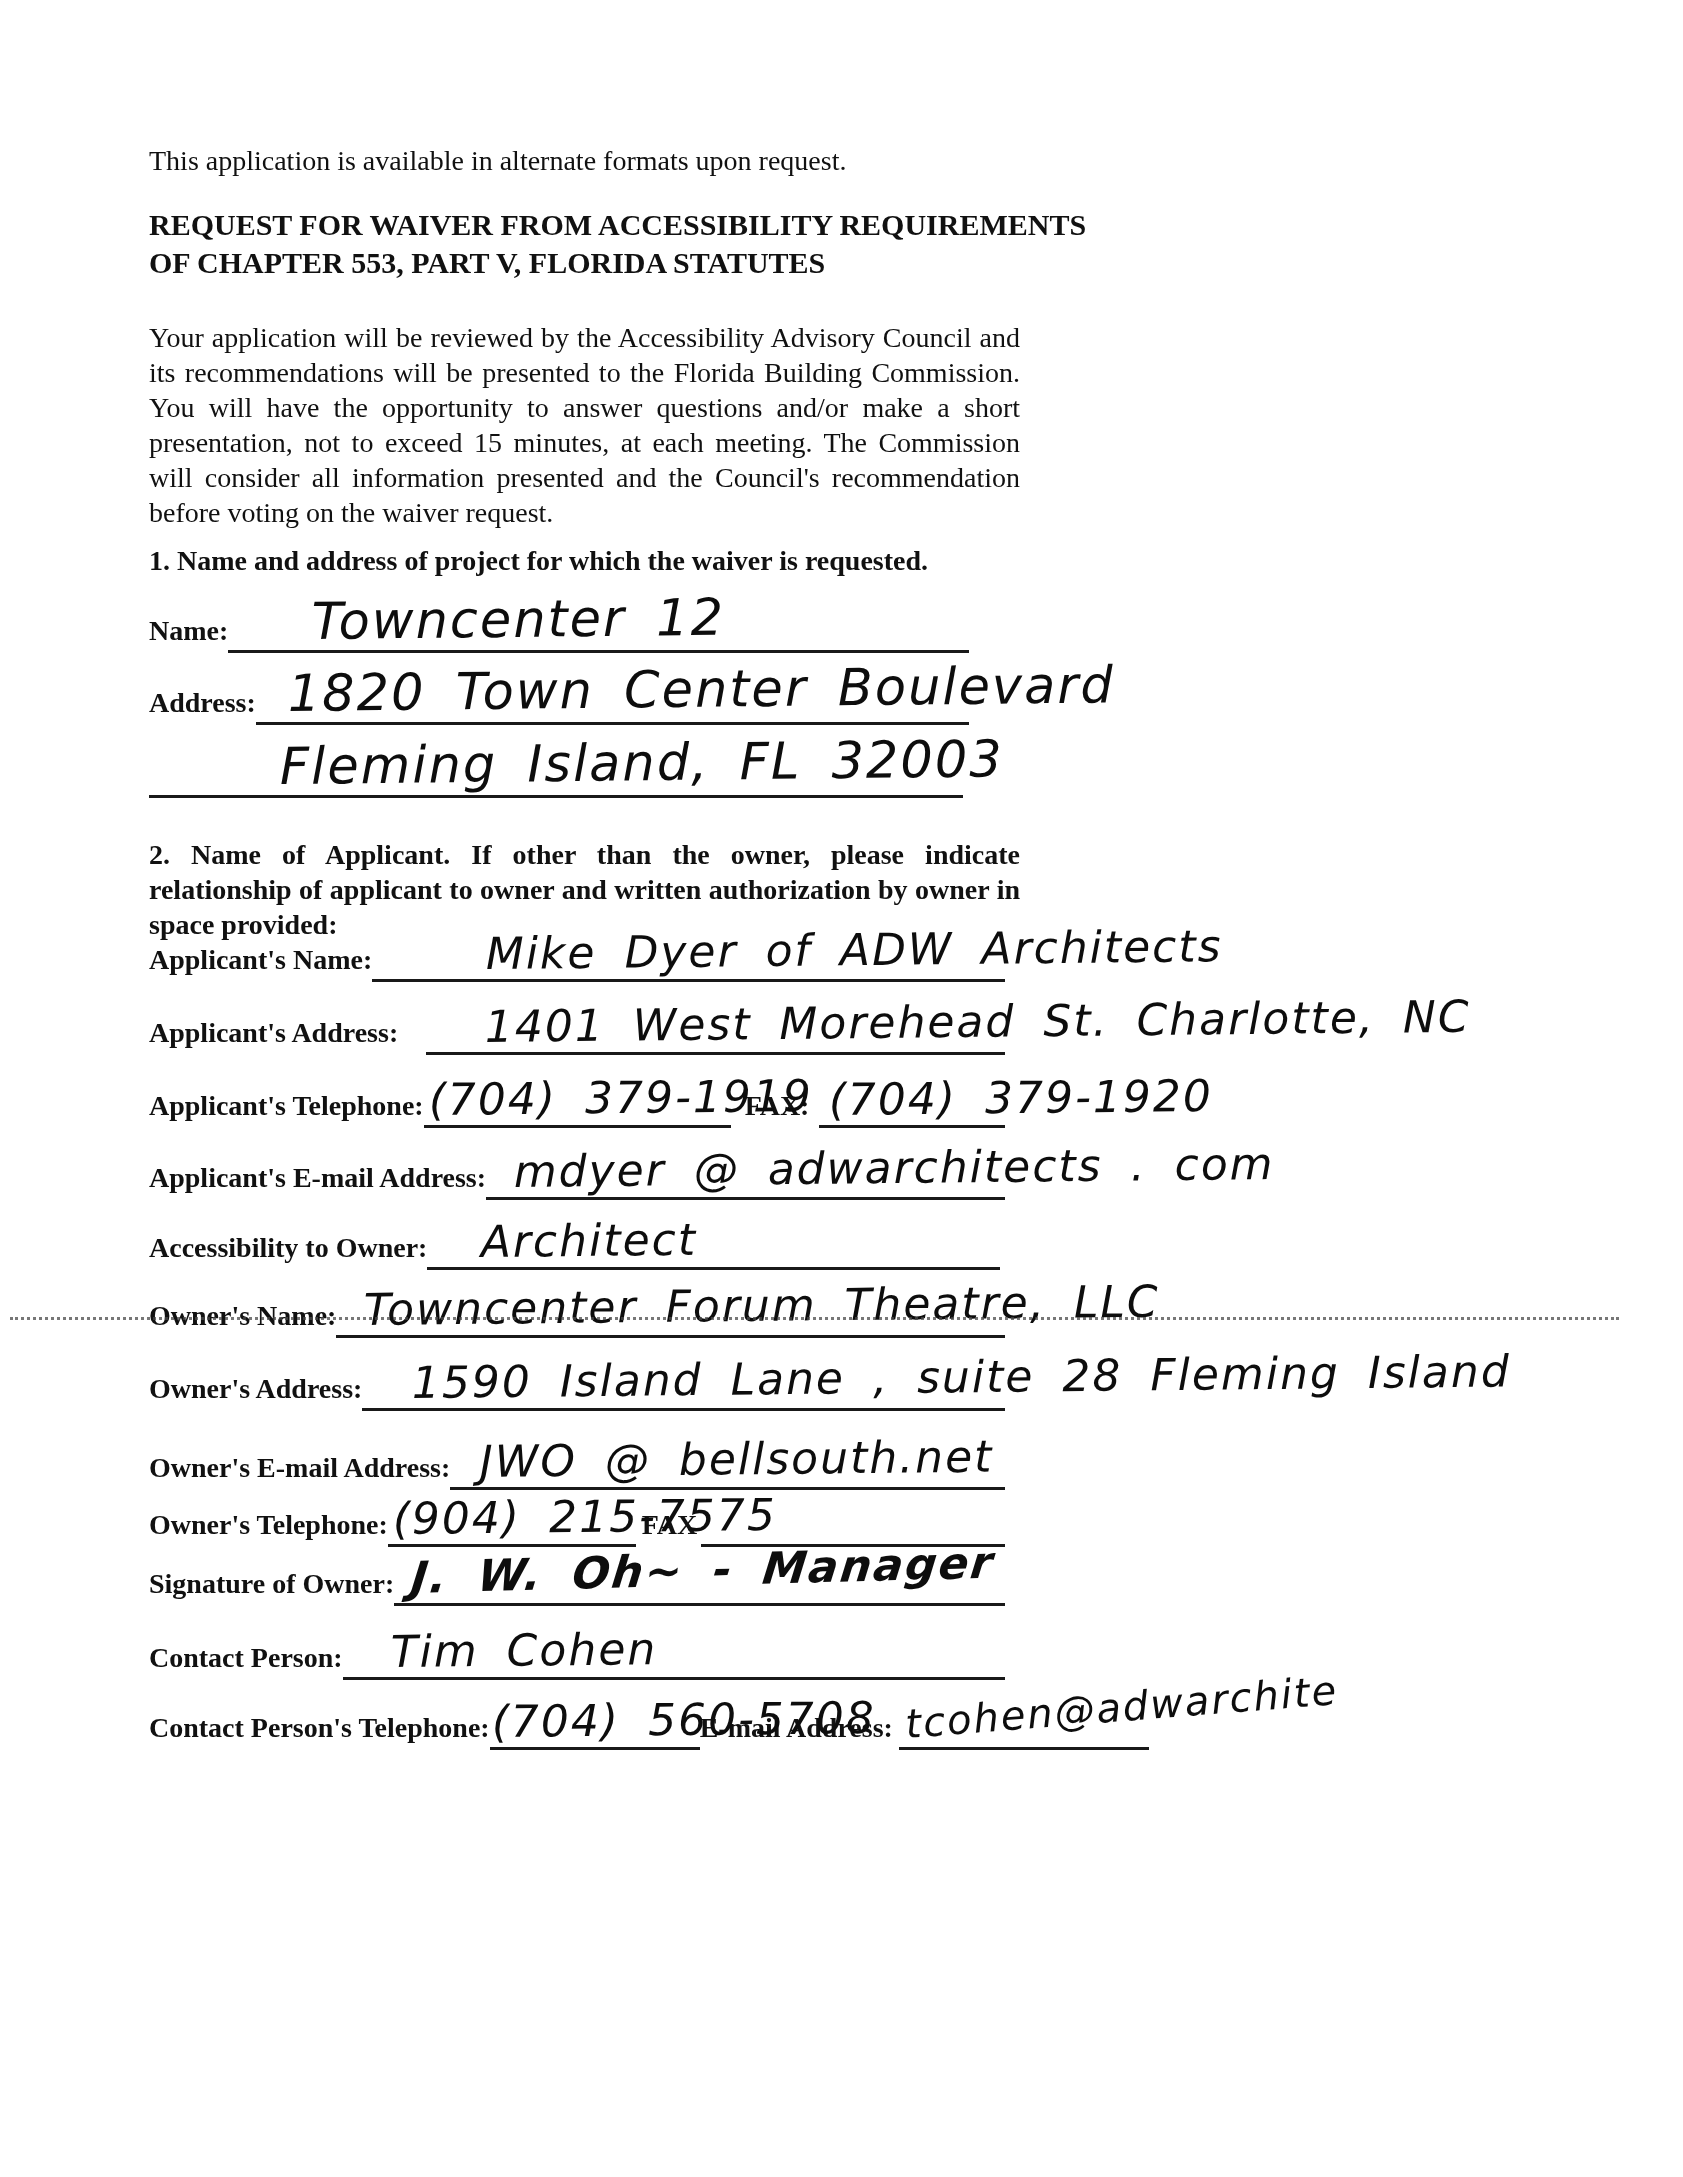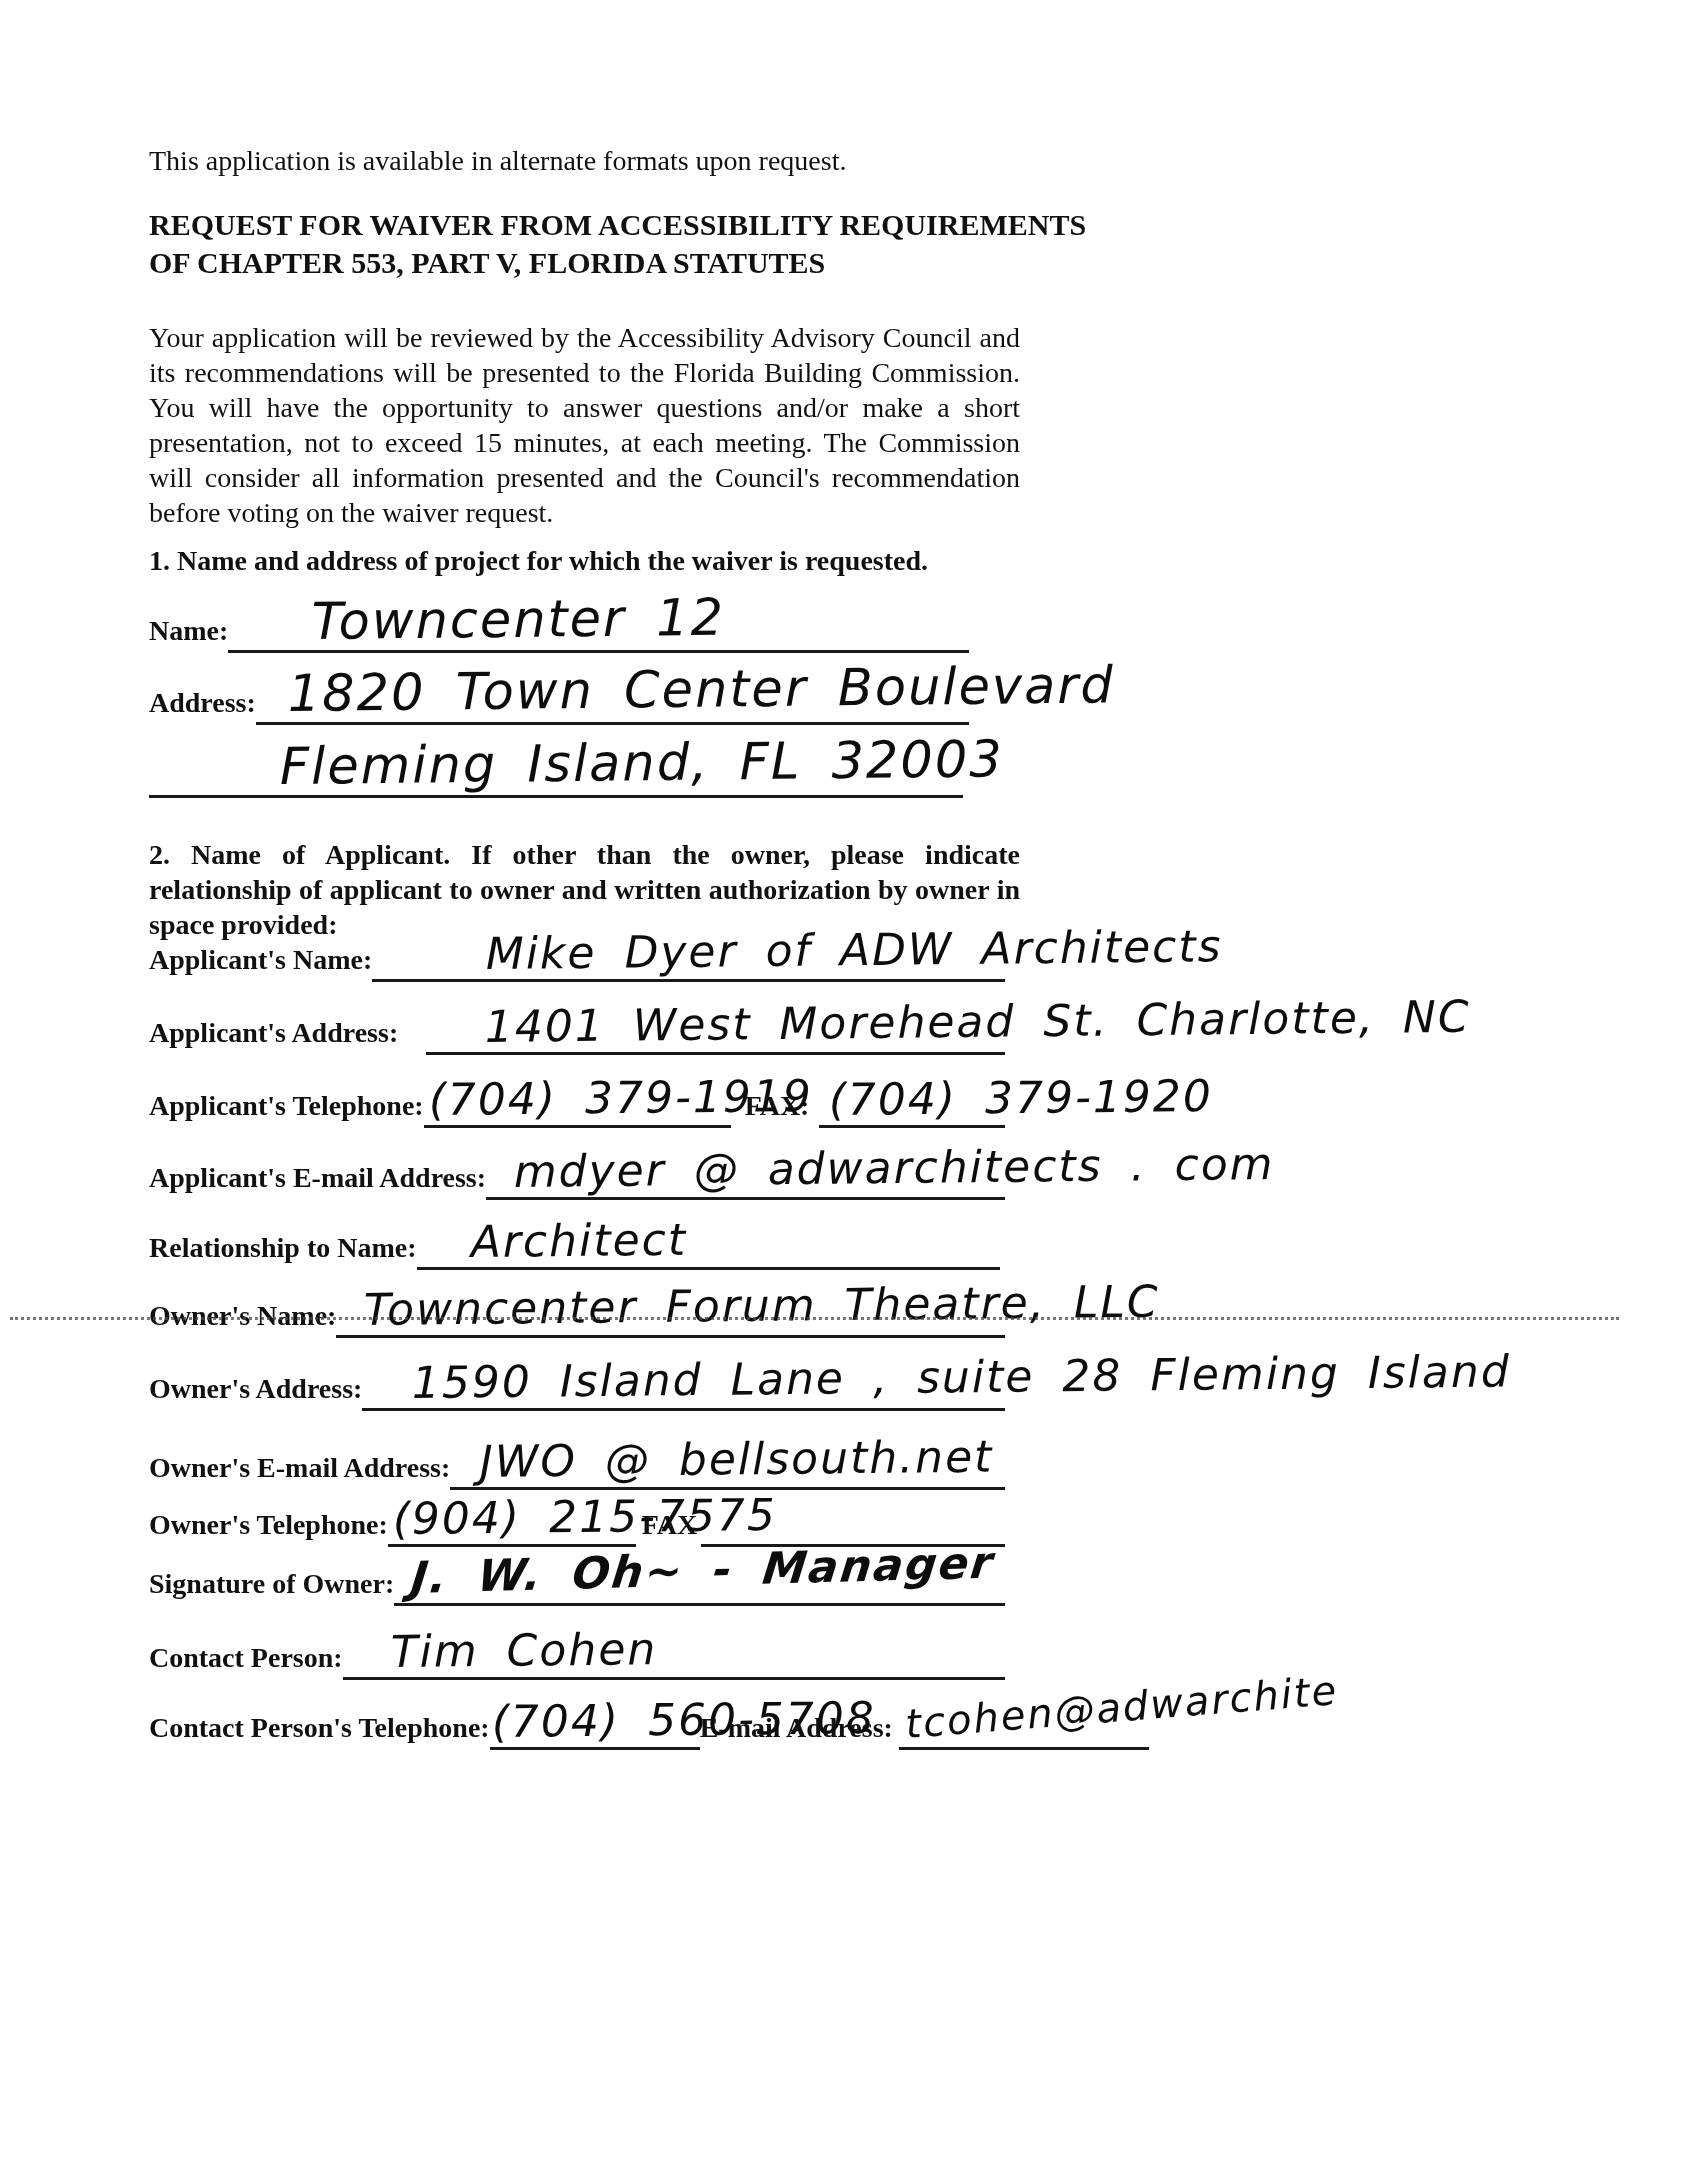--- a/index.html
+++ b/index.html
@@ -123,21 +123,21 @@
   </div>
 
   <div class="row" style="top:1131px; width:856px;">
     <span class="lbl">Applicant's E-mail Address:</span>
     <span class="line">
       <span class="hw" style="left:28px;">mdyer @ adwarchitects . com</span>
     </span>
   </div>
 
   <div class="row" style="top:1201px; width:851px;">
-    <span class="lbl">Relationship to Name:</span>
+    <span class="lbl">Accessibility to Owner:</span>
     <span class="line">
       <span class="hw" style="left:54px;">Architect</span>
     </span>
   </div>
 
   <div class="row" style="top:1269px; width:856px;">
     <span class="lbl">Owner's Name:</span>
     <span class="line">
       <span class="hw" style="left:28px;">Towncenter Forum Theatre, LLC</span>
     </span>

